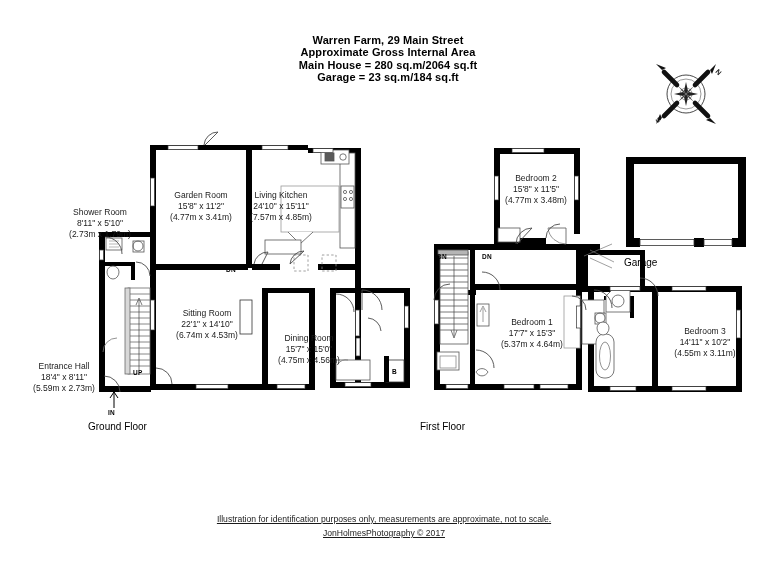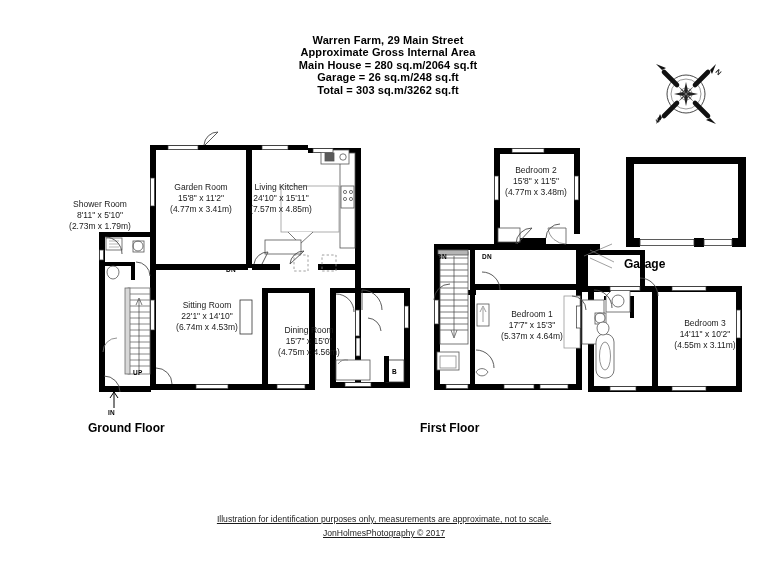--- a/index.html
+++ b/index.html
@@ -44,28 +44,28 @@
   .title-block div { white-space: nowrap; }
 
   .room-label {
     position: absolute;
     text-align: center;
     font-size: 8.5px;
     line-height: 11.2px;
     white-space: nowrap;
     color: #1a1a1a;
   }
-  .room-label .rl-name { display: block; }
+  .room-label .rl-name { display: block; margin-top: 8px; }
   .room-label .rl-imp  { display: block; }
   .room-label .rl-met  { display: block; }
 
   .floor-caption {
     position: absolute;
-    font-size: 12px;
-    font-weight: bold;
+    font-size: 10px;
+    font-weight: normal;
     white-space: nowrap;
   }
 
   .mini-tag {
     position: absolute;
     font-size: 6.5px;
     font-weight: bold;
     white-space: nowrap;
     letter-spacing: 0.2px;
   }
@@ -93,22 +93,21 @@
 </style>
 </head>
 <body>
 
 <div id="plan-root">
 
   <div class="title-block">
     <div>Warren Farm, 29 Main Street</div>
     <div>Approximate Gross Internal Area</div>
     <div>Main House = 280 sq.m/2064 sq.ft</div>
-    <div>Garage = 26 sq.m/248 sq.ft</div>
-    <div>Total = 303 sq.m/3262 sq.ft</div>
+    <div>Garage = 23 sq.m/184 sq.ft</div>
   </div>
 
   <svg class="plan-svg" viewBox="0 0 768 576">
 
     <g>
 
       <g fill="#000000">
 
         <rect x="150" y="145" width="158" height="5"></rect>
         <rect x="303" y="145" width="5" height="5"></rect>
@@ -410,20 +409,25 @@
     <span class="rl-met">(6.74m x 4.53m)</span>
   </div>
 
   <div class="room-label" style="left:256px; top:325px; width:106px;">
     <span class="rl-name">Dining Room</span>
     <span class="rl-imp">15'7" x 15'0"</span>
     <span class="rl-met">(4.75m x 4.56m)</span>
   </div>
 
 
+  <div class="room-label" style="left:8px; top:353px; width:112px;">
+    <span class="rl-name">Entrance Hall</span>
+    <span class="rl-imp">18'4" x 8'11"</span>
+    <span class="rl-met">(5.59m x 2.73m)</span>
+  </div>
 
   <div class="room-label" style="left:483px; top:165px; width:106px;">
     <span class="rl-name">Bedroom 2</span>
     <span class="rl-imp">15'8" x 11'5"</span>
     <span class="rl-met">(4.77m x 3.48m)</span>
   </div>
 
   <div class="room-label" style="left:476px; top:309px; width:112px;">
     <span class="rl-name">Bedroom 1</span>
     <span class="rl-imp">17'7" x 15'3"</span>

